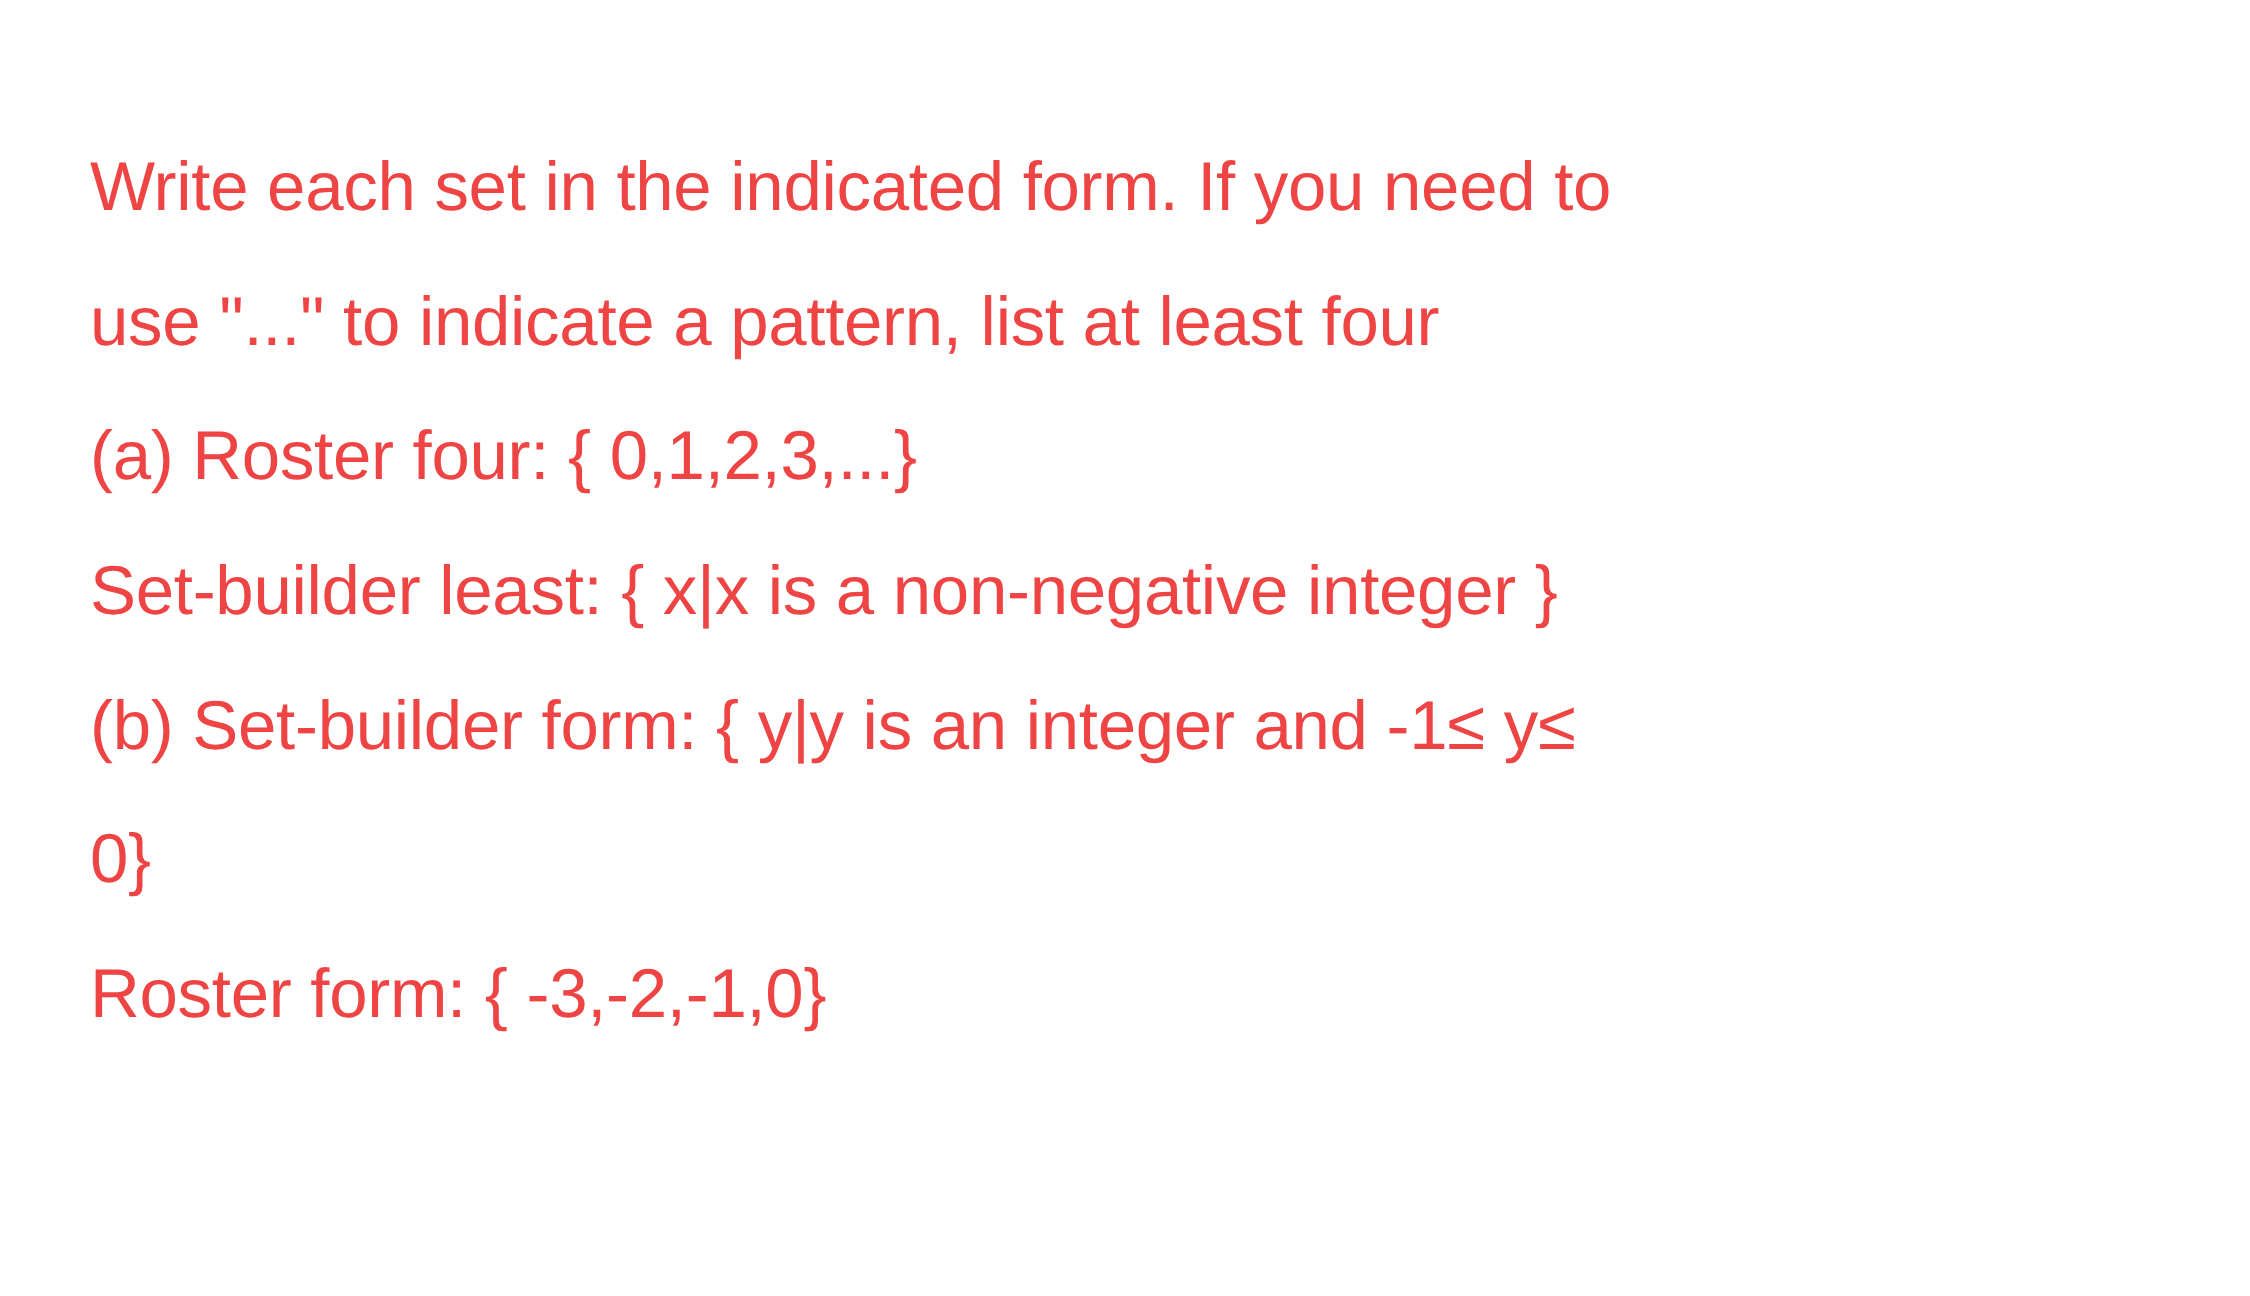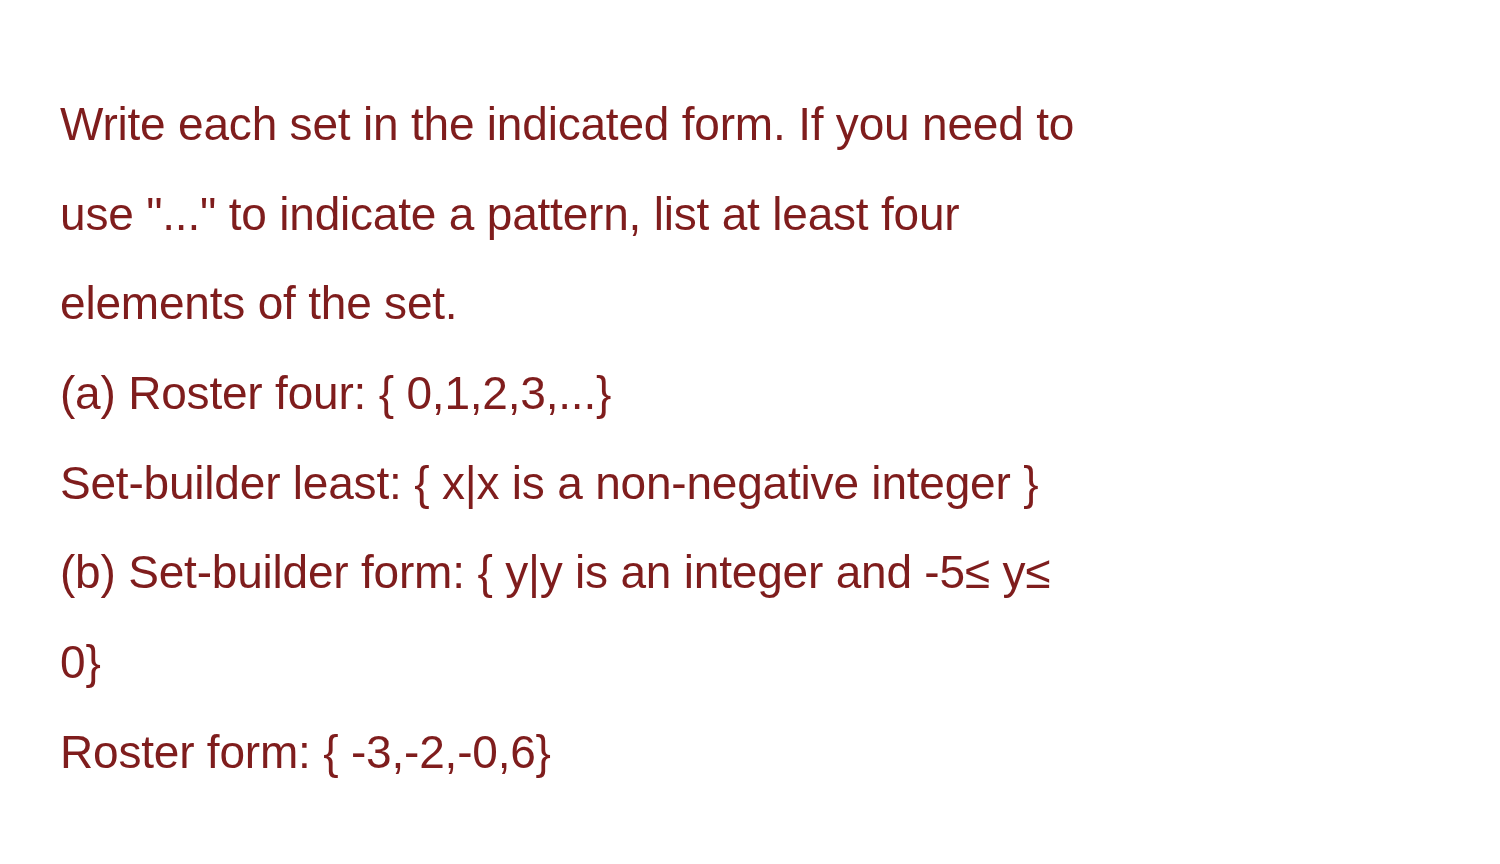--- a/index.html
+++ b/index.html
@@ -14,31 +14,30 @@
     font-family: -apple-system, BlinkMacSystemFont, "Segoe UI", Helvetica, Arial, sans-serif;
     overflow: hidden;
   }
   .page {
     padding: 80px 60px 60px 60px;
     width: 100%;
     height: 100%;
   }
   .text-line {
     font-size: 46px;
-    color: #7f1d1d;
+    color: #ef4444;
     line-height: 1.95;
     font-weight: 400;
     letter-spacing: -0.2px;
   }
 </style>
 </head>
 <body>
 
 <div class="page">
   <div class="text-line">Write each set in the indicated form. If you need to</div>
   <div class="text-line">use "..." to indicate a pattern, list at least four</div>
-  <div class="text-line">elements of the set.</div>
   <div class="text-line">(a) Roster four: { 0,1,2,3,...}</div>
   <div class="text-line">Set-builder least: { x|x is a non-negative integer }</div>
-  <div class="text-line">(b) Set-builder form: { y|y is an integer and -5≤ y≤</div>
+  <div class="text-line">(b) Set-builder form: { y|y is an integer and -1≤ y≤</div>
   <div class="text-line">0}</div>
-  <div class="text-line">Roster form: { -3,-2,-0,6}</div>
+  <div class="text-line">Roster form: { -3,-2,-1,0}</div>
 </div>
 
 </body></html>

